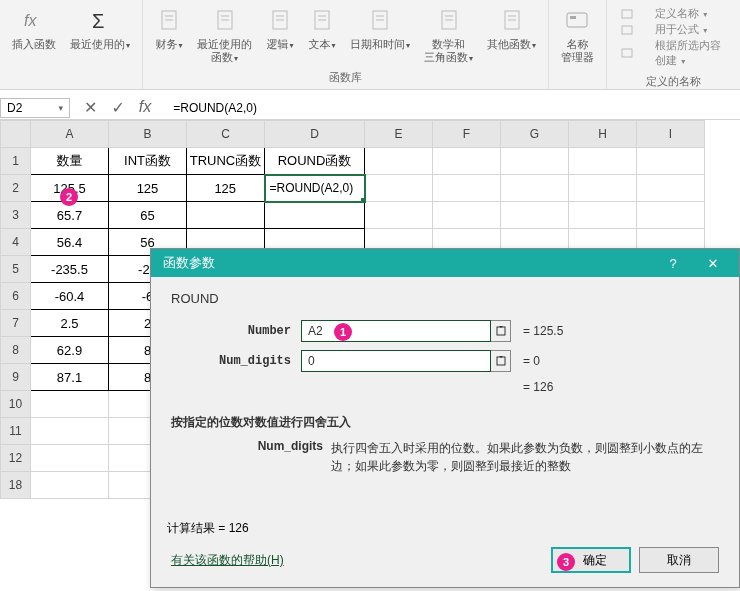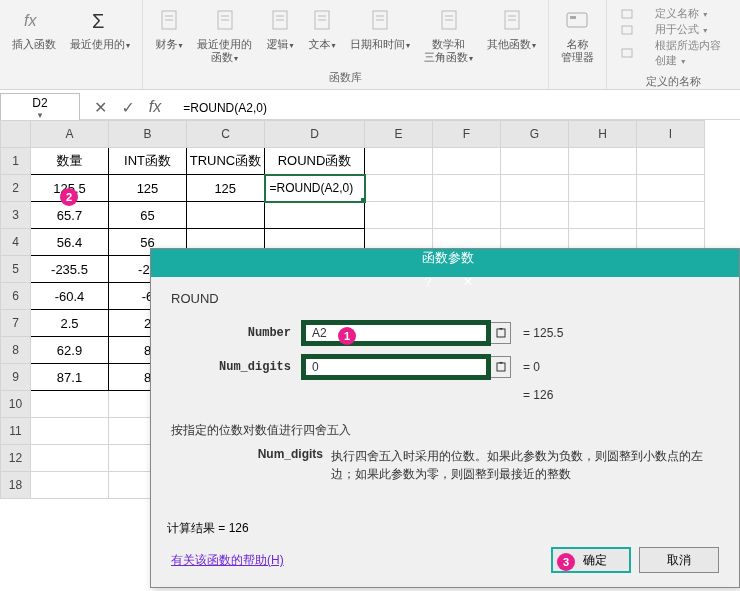--- a/index.html
+++ b/index.html
@@ -15,21 +15,21 @@
     .ribbon-label { font-size: 11px; color: #595959; margin-top: 2px; line-height: 1.2; }
     .ribbon-group-label { font-size: 11px; color: #666; padding: 2px 0; }
     .dd { font-size: 8px; margin-left: 1px; }
     
     .right-items { display: flex; flex-direction: column; gap: 1px; padding: 4px 8px; font-size: 11px; color: #888; }
     .right-items div { display: flex; align-items: center; gap: 20px; }
     .right-items svg { flex-shrink: 0; }
     
     
     .formula-row { display: flex; align-items: center; height: 24px; border-bottom: 1px solid #d4d4d4; margin-top: 6px; }
-    .name-box { width: 80px; border: 1px solid #c0c0c0; background: #fff; font-size: 12px; padding: 2px 6px; display: flex; justify-content: space-between; align-items: center; flex-direction: column; }
+    .name-box { width: 70px; border: 1px solid #c0c0c0; background: #fff; font-size: 12px; padding: 2px 6px; display: flex; justify-content: space-between; align-items: center; }
     .fb-btns { display: flex; gap: 14px; padding: 0 14px; color: #666; }
     .fb-icon { cursor: pointer; display: inline-flex; }
     .formula-input { flex: 1; font-size: 12px; padding: 2px 8px; border: none; outline: none; }
     
     
     .grid-wrapper { position: relative; }
     table.grid { border-collapse: collapse; table-layout: fixed; font-size: 13px; }
     table.grid th, table.grid td { border: 1px solid #d4d4d4; text-align: center; height: 27px; overflow: hidden; }
     table.grid th { background: #e6e6e6; font-weight: normal; font-size: 12px; color: #444; }
     .row-hdr { width: 30px; background: #e6e6e6; font-size: 12px; }
@@ -39,36 +39,36 @@
     .col-E,.col-F,.col-G,.col-H,.col-I { width: 68px; }
     .thick { border: 1px solid #000 !important; }
     .active-cell { border: 2px solid #217346 !important; position: relative; text-align: left !important; padding-left: 4px; font-size: 12px; }
     .fill-handle { position: absolute; right: -3px; bottom: -3px; width: 6px; height: 6px; background: #217346; }
     
     
     .badge { position: absolute; width: 18px; height: 18px; border-radius: 50%; background: #e91e8c; color: #fff; font-size: 11px; font-weight: bold; display: flex; align-items: center; justify-content: center; z-index: 20; }
     
     
     .dialog { position: absolute; left: 150px; top: 248px; width: 590px; height: 340px; background: #f0f0f0; border: 1px solid #888; box-shadow: 2px 2px 8px rgba(0,0,0,0.2); z-index: 10; }
-    .dlg-title { background: #1aaba3; color: #fff; height: 28px; display: flex; align-items: center; justify-content: space-between; padding: 0 6px 0 12px; font-size: 13px; flex-direction: column; }
+    .dlg-title { background: #1aaba3; color: #fff; height: 28px; display: flex; align-items: center; justify-content: space-between; padding: 0 6px 0 12px; font-size: 13px; }
     .dlg-title-btns { display: flex; }
     .dlg-tbtn { width: 40px; height: 28px; display: flex; align-items: center; justify-content: center; cursor: pointer; }
     .dlg-body { padding: 14px 20px; font-size: 12px; color: #333; }
     .dlg-fn { font-size: 13px; margin-bottom: 14px; }
     .arg-row { display: flex; align-items: center; margin-bottom: 8px; }
     .arg-label { width: 130px; text-align: right; padding-right: 10px; font-weight: bold; font-family: Liberation Mono, monospace; }
-    .arg-input { width: 190px; border: 5px solid #14532d; background: #fff; font-size: 12px; padding: 8px 6px; height: 22px; display: flex; align-items: center; position: relative; }
+    .arg-input { width: 190px; border: 1px solid #14532d; background: #fff; font-size: 12px; padding: 2px 6px; height: 22px; display: flex; align-items: center; position: relative; }
     .arg-picker { width: 20px; height: 22px; border: 1px solid #888; border-left: none; background: #f0f0f0; display: flex; align-items: center; justify-content: center; cursor: pointer; }
     .arg-result { margin-left: 12px; }
-    .desc { margin: 20px 0 8px; }
+    .desc { margin: 20px 0 8px; font-weight: bold; }
     .arg-desc { display: flex; }
     .arg-desc-label { width: 160px; text-align: right; padding-right: 8px; font-weight: bold; }
     .arg-desc-text { flex: 1; line-height: 1.5; }
     .dlg-footer { position: absolute; bottom: 14px; left: 20px; right: 20px; display: flex; justify-content: space-between; align-items: center; }
-    .dlg-link { color: #6d28d9; text-decoration: underline; cursor: pointer; font-size: 12px; }
+    .dlg-link { color: #14532d; text-decoration: underline; cursor: pointer; font-size: 12px; }
     .result-line { position: absolute; bottom: 50px; left: 16px; font-size: 12px; }
     .dlg-btns { display: flex; gap: 8px; }
     .dlg-btn { width: 80px; height: 26px; border: 1px solid #888; background: #e8e8e8; font-size: 12px; cursor: pointer; position: relative; display: flex; align-items: center; justify-content: center; }
     .dlg-btn.primary { border: 2px solid #1aaba3; }
   </style>
 </head>
 <body>
 
 <div class="ribbon">
   <div class="ribbon-group">

